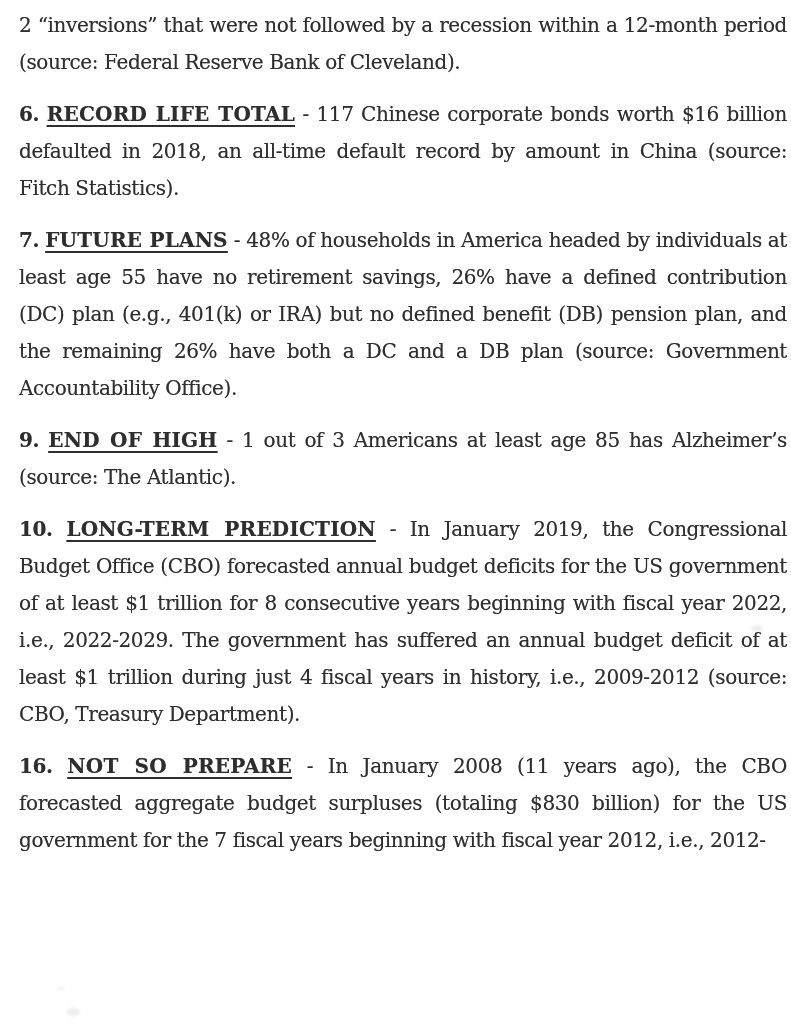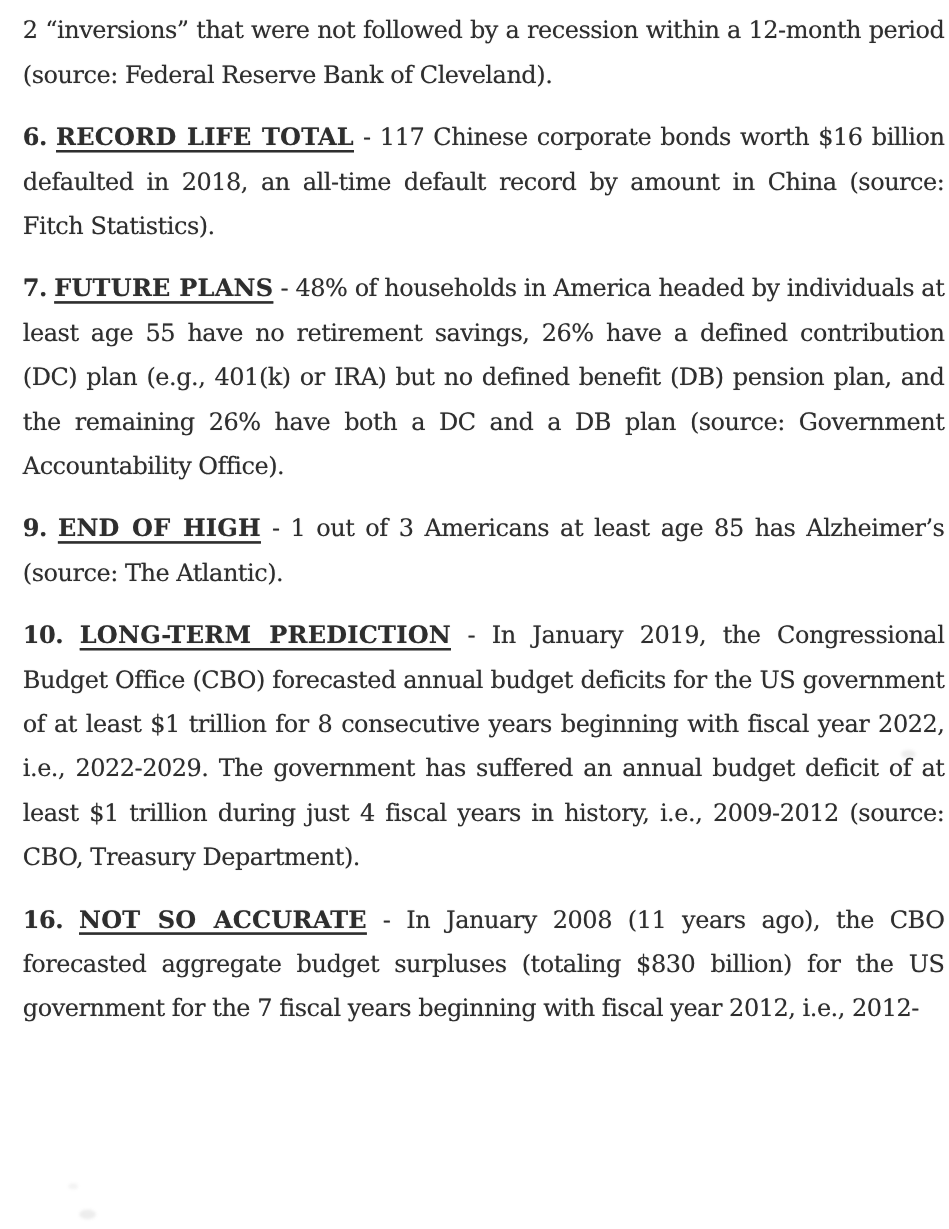--- a/index.html
+++ b/index.html
@@ -57,19 +57,19 @@
 
   <p class="para"><span class="item-num">6.</span> <span class="item-title">RECORD LIFE TOTAL</span> <span>- 117 Chinese corporate bonds worth $16 billion defaulted in 2018, an all-time default record by amount in China (source: Fitch Statistics).</span></p>
 
   <p class="para"><span class="item-num">7.</span> <span class="item-title">FUTURE PLANS</span> <span>- 48% of households in America headed by individuals at least age 55 have no retirement savings, 26% have a defined contribution (DC) plan (e.g., 401(k) or IRA) but no defined benefit (DB) pension plan, and the remaining 26% have both a DC and a DB plan (source: Government Accountability Office).</span></p>
 
 
   <p class="para"><span class="item-num">9.</span> <span class="item-title">END OF HIGH</span> <span>- 1 out of 3 Americans at least age 85 has Alzheimer’s (source: The Atlantic).</span></p>
 
   <p class="para"><span class="item-num">10.</span> <span class="item-title">LONG-TERM PREDICTION</span> <span>- In January 2019, the Congressional Budget Office (CBO) forecasted annual budget deficits for the US government of at least $1 trillion for 8 consecutive years beginning with fiscal year 2022, i.e., 2022-2029. The government has suffered an annual budget deficit of at least $1 trillion during just 4 fiscal years in history, i.e., 2009-2012 (source: CBO, Treasury Department).</span></p>
 
-  <p class="para"><span class="item-num">16.</span> <span class="item-title">NOT SO ACCURATE</span> <span>- In January 2008 (11 years ago), the CBO forecasted aggregate budget surpluses (totaling $830 billion) for the US government for the 7 fiscal years beginning with fiscal year 2012, i.e., 2012-</span></p>
+  <p class="para"><span class="item-num">16.</span> <span class="item-title">NOT SO PREPARE</span> <span>- In January 2008 (11 years ago), the CBO forecasted aggregate budget surpluses (totaling $830 billion) for the US government for the 7 fiscal years beginning with fiscal year 2012, i.e., 2012-</span></p>
 
   <div class="artifact a1"></div>
   <div class="artifact a2"></div>
   <div class="artifact a3"></div>
 
 </div>
 
 </body></html>

